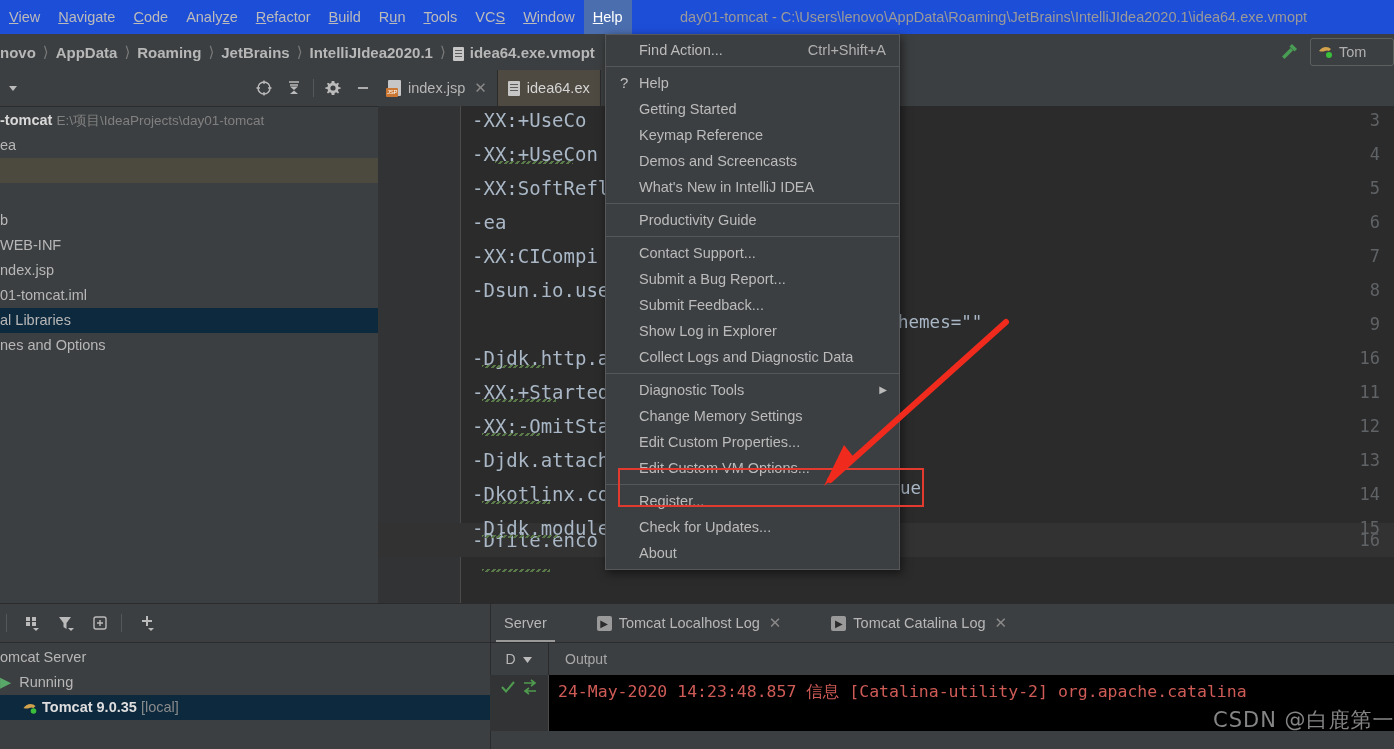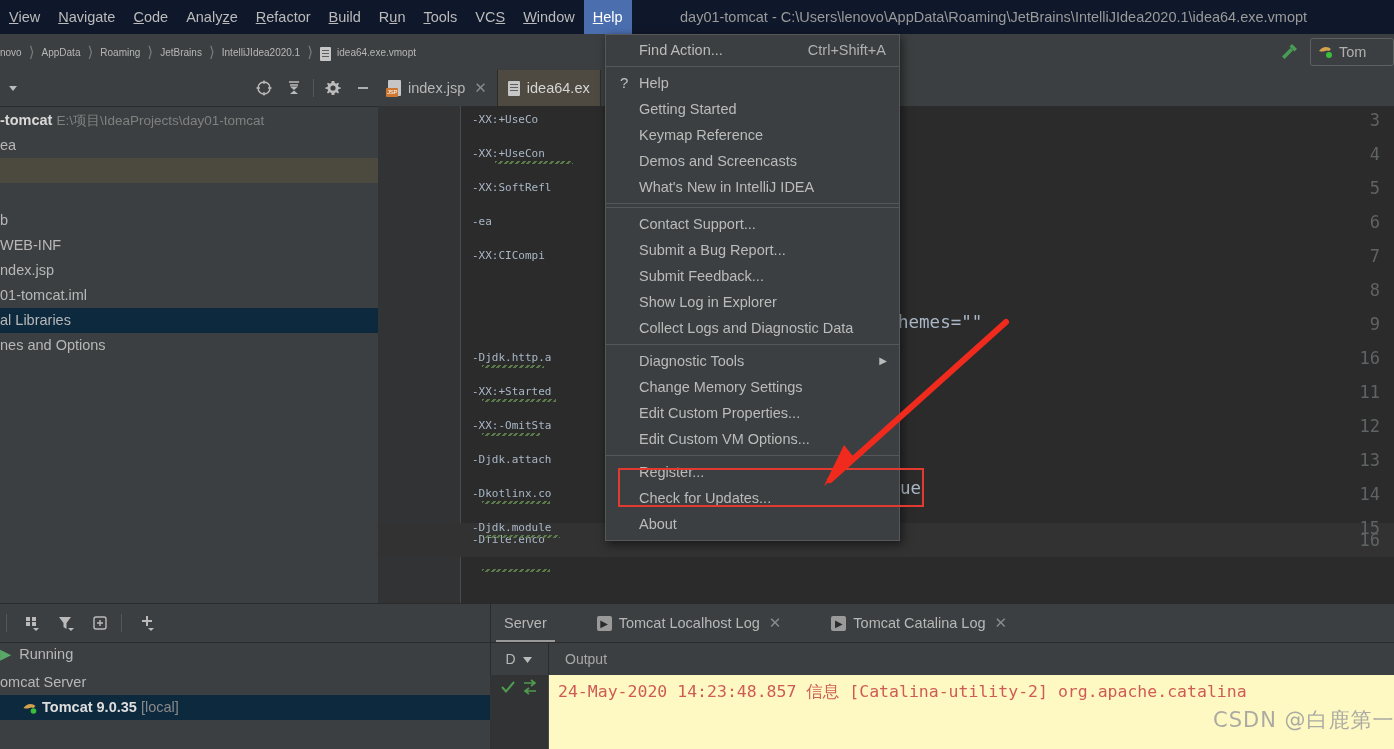--- a/index.html
+++ b/index.html
@@ -8,41 +8,41 @@
     background:#3c3f41;
     font-family:"Liberation Sans","DejaVu Sans",sans-serif;
     font-size:14px;color:#bbbbbb;
     -webkit-font-smoothing:antialiased;
   }
   #root{position:relative;width:1394px;height:749px;overflow:hidden;}
 
   
   .menubar{
     position:absolute;left:0;top:0;width:1394px;height:34px;
-    background:#0f172a;display:flex;align-items:center;
+    background:#1d4ed8;display:flex;align-items:center;
   }
   .menu-item{
     height:34px;line-height:34px;padding:0 9px;color:#bbbbbb;font-size:14.5px;
     white-space:nowrap;cursor:default;
   }
   .menu-item.active{background:#4b6eaf;color:#ffffff;}
   .menu-item u{text-decoration:underline;}
   .title-text{
     position:absolute;left:680px;top:0;height:34px;line-height:34px;
     font-size:14.5px;color:#9a9a9a;white-space:nowrap;overflow:hidden;
     width:714px;
   }
 
   
   .crumbbar{
     position:absolute;left:0;top:34px;width:1394px;height:36px;
     background:#3c3f41;border-bottom:1px solid #2b2b2b;
   }
   .crumbs{position:absolute;left:0;top:0;height:36px;display:flex;align-items:center;}
-  .crumb{font-size:10px;color:#a9b7c6;white-space:nowrap;}
+  .crumb{font-size:15px;color:#a9b7c6;white-space:nowrap;font-weight:bold;}
   .crumb.plain{color:#b7b7b7;}
   .crumb-sep{color:#7a7a7a;font-size:15px;margin:0 7px;}
   .crumb-fileicon{
     display:inline-block;width:11px;height:14px;background:#c6c6c6;
     border-radius:1px;margin-right:6px;position:relative;top:2px;
   }
   .crumb-fileicon:after{
     content:"";position:absolute;left:2px;top:3px;width:7px;height:1px;
     background:#5d5d5d;box-shadow:0 3px 0 #5d5d5d,0 6px 0 #5d5d5d;
   }
@@ -114,21 +114,21 @@
     border-right:1px solid #4b4b4b;
   }
   .lineno{
     position:absolute;right:14px;height:34px;line-height:34px;
     font-family:"DejaVu Sans Mono","Liberation Mono",monospace;
     font-size:17px;color:#606366;
   }
   .codeline{
     position:absolute;left:94px;height:34px;line-height:34px;
     font-family:"DejaVu Sans Mono","Liberation Mono",monospace;
-    font-size:11px;color:#a9b7c6;white-space:pre;
+    font-size:19px;color:#a9b7c6;white-space:pre;
   }
   .curline{position:absolute;left:0;right:0;height:34px;background:#323232;}
   .squig{
     position:absolute;height:3px;
     background:repeating-linear-gradient(135deg,#5b7a4a 0 2px,transparent 2px 4px);
   }
   .frag{
     position:absolute;
     font-family:"DejaVu Sans Mono","Liberation Mono",monospace;
     font-size:17.5px;color:#a9b7c6;white-space:pre;
@@ -166,21 +166,21 @@
     border-bottom:1px solid #2b2b2b;
   }
   .svc-icon{width:30px;height:30px;display:flex;align-items:center;justify-content:center;margin-left:4px;}
   .svc-div{width:1px;height:18px;background:#555759;margin:0 6px;}
   .svc-tree{position:absolute;left:0;top:38px;width:490px;bottom:0;}
   .srow{height:25px;line-height:25px;font-size:14.5px;color:#b7b7b7;white-space:nowrap;overflow:hidden;}
   .srow.sel{background:#0d293e;}
   .srow b{color:#dedede;}
   .srow .dim{color:#8a8a8a;}
 
-  .svc-right{position:absolute;left:490px;top:0;right:0;height:146px;}
+  .svc-right{position:absolute;left:490px;top:0;right:0;height:127px;}
   .logtabs{
     position:absolute;left:0;top:0;right:0;height:38px;display:flex;align-items:center;
     border-bottom:1px solid #2b2b2b;
   }
   .ltab{
     position:relative;height:38px;line-height:38px;padding:0 8px;margin:0 6px;
     font-size:14.5px;color:#b7b7b7;display:flex;align-items:center;white-space:nowrap;
   }
   .ltab.active:after{
     content:"";position:absolute;left:0;right:0;bottom:0;height:2px;background:#9a9a9a;
@@ -192,21 +192,21 @@
   .ltab .closex{margin-left:9px;color:#8a8a8a;font-size:15px;}
   .outhead{
     position:absolute;left:0;top:38px;right:0;height:33px;border-bottom:1px solid #2b2b2b;
     display:flex;align-items:center;
   }
   .outhead .dcell{
     width:58px;height:33px;display:flex;align-items:center;justify-content:center;
     border-right:1px solid #2b2b2b;font-size:14px;color:#b7b7b7;gap:6px;
   }
   .outhead .outlbl{margin-left:16px;font-size:14px;color:#a8a8a8;}
-  .console{position:absolute;left:0;top:71px;right:0;bottom:0;background:#fef9c3;}
+  .console{position:absolute;left:0;top:71px;right:0;bottom:0;background:#000000;}
   .console-gutter{
     position:absolute;left:0;top:0;width:58px;bottom:0;background:#313335;
     border-right:1px solid #4b4b4b;display:flex;align-items:flex-start;padding-top:4px;gap:6px;
     justify-content:center;
   }
   .console-line{
     position:absolute;left:68px;top:6px;right:0;
     font-family:"DejaVu Sans Mono","Liberation Mono",monospace;
     font-size:16.5px;color:#cf5b56;white-space:pre;
   }
@@ -351,20 +351,21 @@
       <div class="lineno" style="top:337px;">13</div>
       <div class="lineno" style="top:371px;">14</div>
       <div class="lineno" style="top:405px;">15</div>
       <div class="lineno" style="top:417px;">16</div>
 
       <div class="codeline" style="top:-3px;">-XX:+UseCo</div>
       <div class="codeline" style="top:31px;">-XX:+UseCon</div>
       <div class="codeline" style="top:65px;">-XX:SoftRefl</div>
       <div class="codeline" style="top:99px;">-ea</div>
       <div class="codeline" style="top:133px;">-XX:CICompi</div>
+      <div class="codeline" style="top:167px;">-Dsun.io.use</div>
       <div class="codeline" style="top:235px;">-Djdk.http.a</div>
       <div class="codeline" style="top:269px;">-XX:+Started</div>
       <div class="codeline" style="top:303px;">-XX:-OmitSta</div>
       <div class="codeline" style="top:337px;">-Djdk.attach</div>
       <div class="codeline" style="top:371px;">-Dkotlinx.co</div>
       <div class="codeline" style="top:405px;">-Djdk.module</div>
       <div class="codeline" style="top:417px;">-Dfile.enco</div>
 
       <div class="squig" style="left:117px;top:55px;width:78px;"></div>
       <div class="squig" style="left:104px;top:259px;width:62px;"></div>
@@ -399,20 +400,23 @@
       <span>Keymap Reference</span>
     </div>
     <div class="mrow">
       <span>Demos and Screencasts</span>
     </div>
     <div class="mrow">
       <span>What's New in IntelliJ IDEA</span>
     </div>
     <div class="msep"></div>
 
+    <div class="mrow">
+      <span>Productivity Guide</span>
+    </div>
     <div class="msep"></div>
 
     <div class="mrow">
       <span>Contact Support...</span>
     </div>
     <div class="mrow">
       <span>Submit a Bug Report...</span>
     </div>
     <div class="mrow">
       <span>Submit Feedback...</span>
@@ -485,26 +489,26 @@
         </span>
         <span class="svc-div"></span>
         <span class="svc-icon">
           <svg width="20" height="20" viewBox="0 0 20 20">
             <path d="M10 3 L10 13 M5 8 L15 8" stroke="#bbbbbb" stroke-width="2"></path>
             <path d="M11 15 L17 15 L14 18 Z" fill="#bbbbbb"></path>
           </svg>
         </span>
       </div>
       <div class="svc-tree">
+        <div class="srow" style="padding-left:0;margin-top:3px;">
+          <span>omcat Server</span>
+        </div>
         <div class="srow" style="padding-left:0;">
           <span style="color:#59a869;margin-right:4px;">▶</span>
           <span>Running</span>
-        </div>
-        <div class="srow" style="padding-left:0;margin-top:3px;">
-          <span>omcat Server</span>
         </div>
         <div class="srow sel" style="padding-left:22px;">
           <span style="display:inline-block;vertical-align:-3px;">
             <svg width="16" height="16" viewBox="0 0 16 16">
               <path d="M1.5 9 q3-4 7-4 q3 0 5 2 l-2 2 q-2-1-4 0 q-3 1-6 0z" fill="#d2a24c"></path>
               <circle cx="11.5" cy="12" r="2.8" fill="#3bbf3b"></circle>
             </svg>
           </span>
           <b>Tomcat 9.0.35</b>
           <span class="dim">[local]</span>

